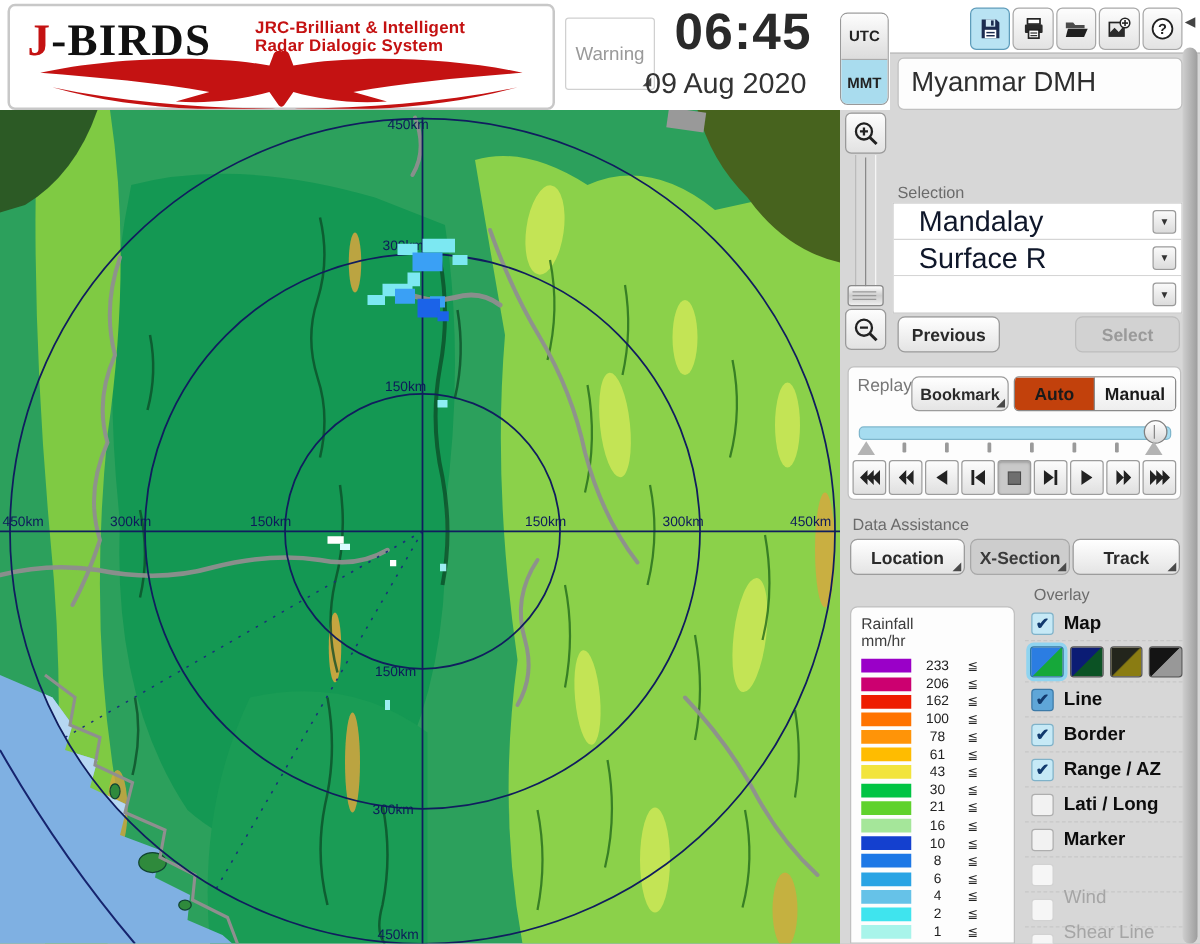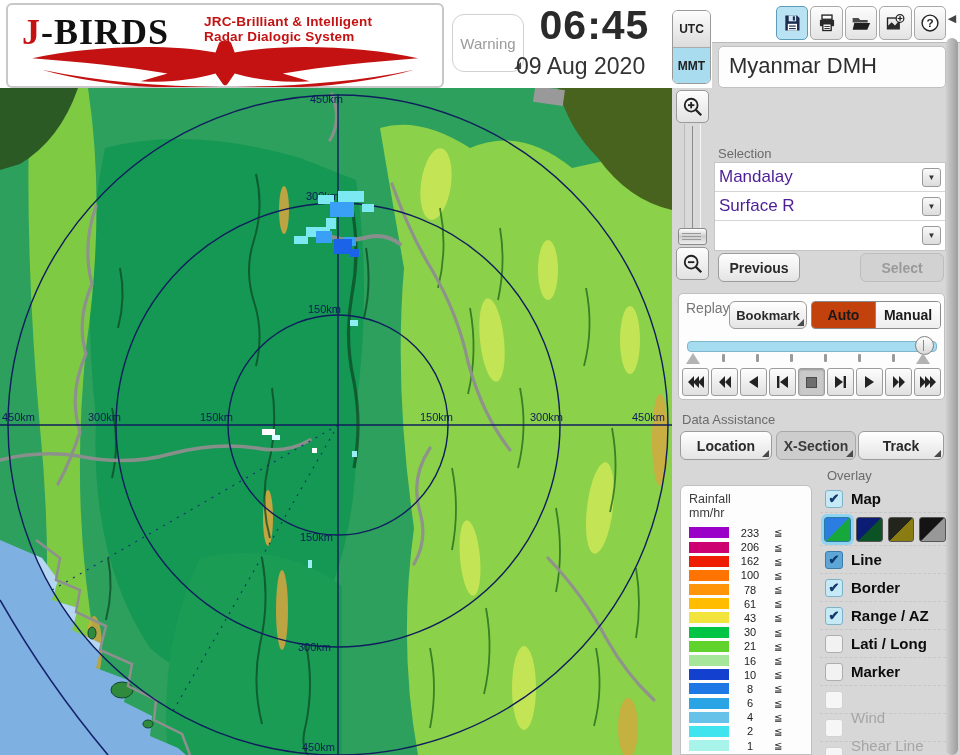--- a/index.html
+++ b/index.html
@@ -42,21 +42,21 @@
 
   .range-box{left:714px;top:90px;width:230px;height:52px;}
   .range-divider{left:114px;top:5px;width:2px;height:40px;background:#777;}
   .range-label{left:124px;top:5px;}
   .range-value{right:8px;top:18px;font-size:22px;color:#111;}
 
   .selection-label{left:718px;top:146px;}
   .select-list{left:714px;top:162px;width:230px;height:87px;background:#fff;border:1px solid #c6c6c6;}
   .select-row{position:relative;height:28px;border-bottom:1px solid #d5d5d5;background:#fff;}
   .select-row:last-child{border-bottom:none;}
-  .select-text{padding-left:4px;font-size:17px;color:#4c1d95;line-height:28px;}
+  .select-text{padding-left:20px;font-size:23px;color:#0f172a;line-height:28px;}
   .dd-btn{position:absolute;right:4px;top:5px;width:17px;height:17px;border:1px solid #9a9a9a;border-radius:3px;
           background:linear-gradient(#fafafa,#dcdcdc);display:flex;align-items:center;justify-content:center;
           font-size:8px;color:#333;}
   .btn{border:1px solid #9c9c9c;border-radius:6px;background:linear-gradient(#ffffff,#e4e4e4);
        display:flex;align-items:center;justify-content:center;font-size:14px;font-weight:700;color:#2a2a2a;}
   .previous-btn{left:718px;top:253px;width:80px;height:27px;}
   .select-btn{left:860px;top:253px;width:82px;height:27px;background:#d2d2d2;border-color:#bdbdbd;color:#9a9a9a;}
 
   
   .replay-box{left:678px;top:293px;width:265px;height:105px;}
@@ -129,21 +129,21 @@
         <div>JRC-Brilliant &amp; Intelligent</div>
         <div>Radar  Dialogic  System</div>
       </div>
       <svg class="abs eagle" viewBox="0 0 420 50">
         <path fill="#c41212" d="M210,5 c-3,-5 -9,-4 -10,1 l-3,8 c-55,-10 -136,-6 -191,6 c50,4 96,8 141,16 l-28,8 c32,2 56,-2 78,-8 l7,10 c2,3 4,3 6,0 l7,-10 c22,6 46,10 78,8 l-28,-8 c45,-8 91,-12 141,-16 c-55,-12 -136,-16 -191,-6 l-3,-8 c-1,-5 -7,-6 -10,-1 z"></path>
         <path fill="#c41212" d="M16,32 c62,13 124,17 186,18 c-64,3 -130,-2 -186,-18 z"></path>
         <path fill="#c41212" d="M404,32 c-62,13 -124,17 -186,18 c64,3 130,-2 186,-18 z"></path>
       </svg>
     </div>
 
-    <div class="abs warning-btn fold" style="position:absolute;border-radius:12px;">
+    <div class="abs warning-btn fold" style="position:absolute;">
       <span>Warning</span>
     </div>
 
     <div class="abs clock-time">06:45</div>
     <div class="abs clock-date">09 Aug 2020</div>
 
     <div class="abs tz-switch">
       <div class="tz-btn tz-utc">UTC</div>
       <div class="tz-btn tz-mmt">MMT</div>
     </div>

